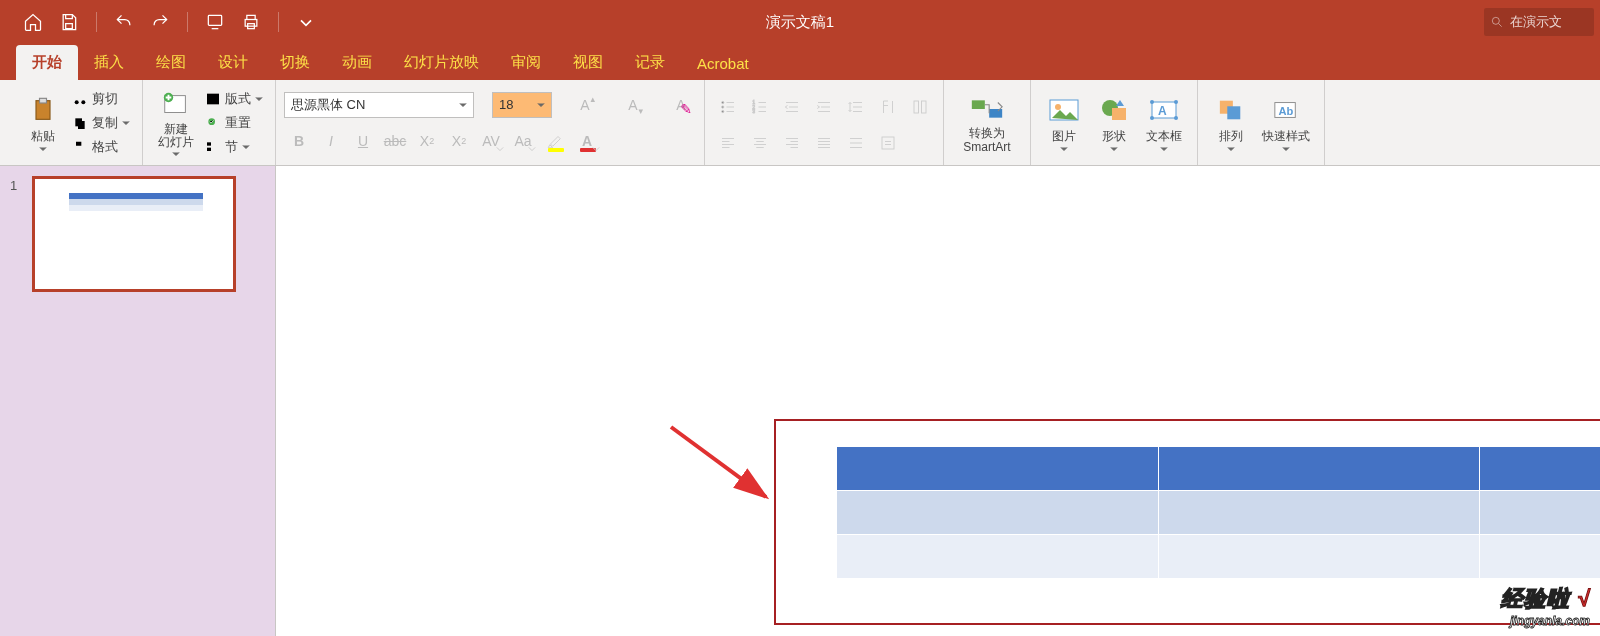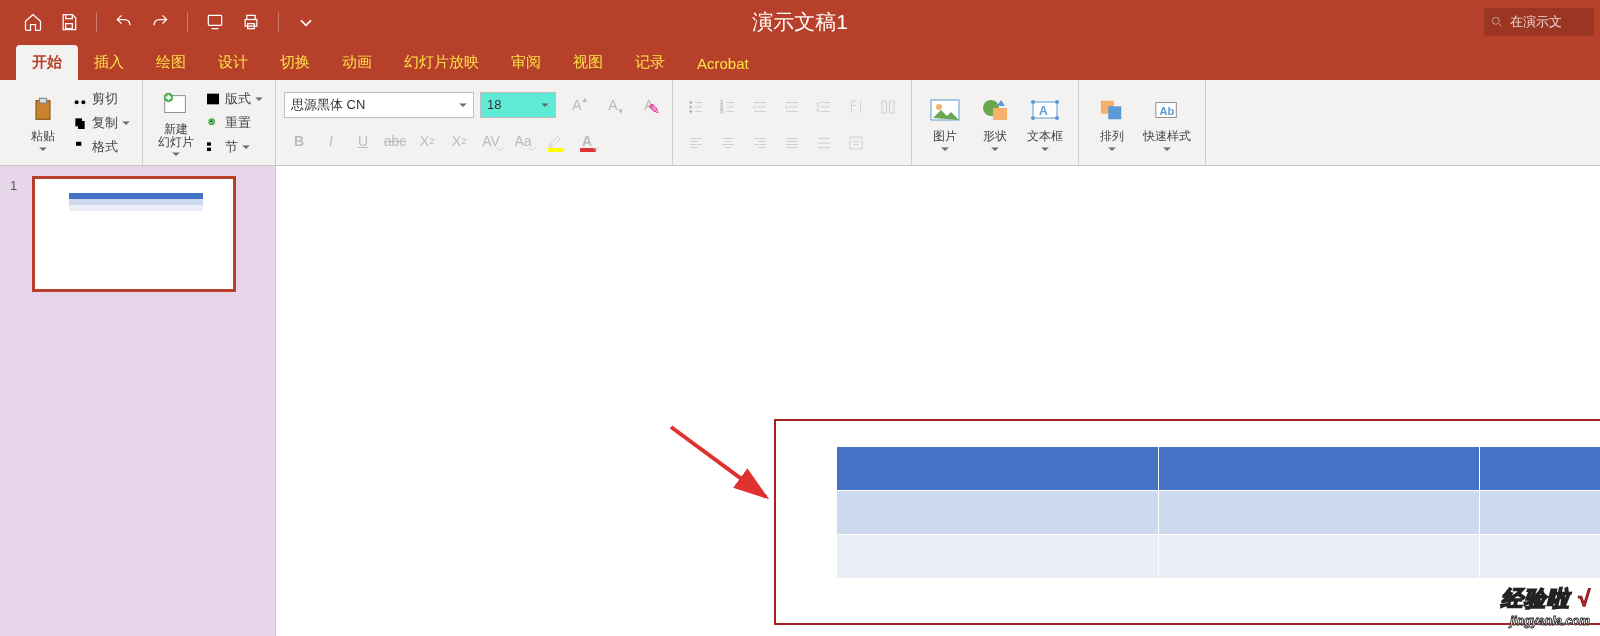--- a/index.html
+++ b/index.html
@@ -4,43 +4,43 @@
 <style>
   * { box-sizing: border-box; margin: 0; padding: 0; font-family: "Segoe UI", "Microsoft YaHei", sans-serif; }
   body { width: 1600px; height: 636px; overflow: hidden; background: #fff; position: relative; }
 
   
   .titlebar { height: 44px; background: #b7402a; display: flex; align-items: center; color: #fff; position: relative; }
   .qat { display: flex; align-items: center; gap: 10px; padding-left: 20px; }
   .qat-item { width: 26px; height: 26px; display: flex; align-items: center; justify-content: center; cursor: pointer; }
   .qat-item svg { width: 20px; height: 20px; stroke: #fff; fill: none; stroke-width: 1.5; }
   .divider-v { width: 1px; height: 20px; background: rgba(255,255,255,0.3); margin: 0 4px; }
-  .title-text { position: absolute; left: 0; right: 0; text-align: center; font-size: 21px; pointer-events: none; }
+  .title-text { position: absolute; left: 0; right: 0; text-align: center; font-size: 15px; pointer-events: none; }
   .search-box { position: absolute; right: 6px; top: 8px; height: 28px; width: 110px; background: rgba(0,0,0,0.15); border-radius: 2px; display: flex; align-items: center; padding: 0 6px; color: rgba(255,255,255,0.8); font-size: 13px; }
   .search-box svg { width: 14px; height: 14px; stroke: rgba(255,255,255,0.8); fill:none; margin-right: 6px; }
 
   
   .tabbar { height: 36px; background: #b7402a; display: flex; align-items: flex-end; padding-left: 16px; gap: 0; }
   .tab { padding: 8px 16px 8px; color: #fde047; font-size: 15px; cursor: pointer; }
   .tab.active { background: #f3f2f1; color: #b7402a; border-radius: 4px 4px 0 0; font-weight: 700; }
 
   
   .ribbon { height: 86px; background: #f3f2f1; border-bottom: 1px solid #c8c6c4; display: flex; align-items: center; padding: 0 10px; }
   .ribbon-group { display: flex; flex-direction: row; align-items: center; height: 100%; padding: 0 8px; border-right: 1px solid #d0cecd; }
   .big-btn { display: flex; flex-direction: column; align-items: center; justify-content: center; width: 50px; height: 70px; cursor: pointer; font-size: 12px; color: #444; }
   .big-btn .icon-area { height: 36px; display:flex; align-items:center; justify-content:center; position:relative; }
   .small-btn-col { display:flex; flex-direction:column; gap:2px; }
   .small-btn { display:flex; align-items:center; gap:4px; height:22px; padding:0 4px; font-size:13px; color:#444; cursor:pointer; }
   .small-btn svg, .small-btn .ico { width:16px; height:16px; }
   .drop-arrow { width:8px; height:8px; display:inline-flex; align-items:center; justify-content:center; }
   .drop-arrow svg { width:8px; height:8px; stroke:#666; fill:#666; }
 
-  .font-box { display:flex; gap:6px; align-items:center; }
+  .font-box { display:flex; gap:18px; align-items:center; }
   .font-select { width:190px; height:26px; border:1px solid #c0bfbe; background:#fff; font-size:13px; padding:0 6px; display:flex; align-items:center; justify-content:space-between; color:#333; }
-  .size-select { width:76px; height:26px; border:1px solid #c0bfbe; background:#5eead4; font-size:13px; padding:0 6px; display:flex; align-items:center; justify-content:space-between; color:#333; }
+  .size-select { width:60px; height:26px; border:1px solid #c0bfbe; background:#fdba74; font-size:13px; padding:0 6px; display:flex; align-items:center; justify-content:space-between; color:#333; }
   .btn-row { display:flex; gap:2px; margin-top:4px; }
   .sq-btn { width:30px; height:28px; border:1px solid transparent; display:flex; align-items:center; justify-content:center; cursor:pointer; color:#666; font-size:14px; position:relative; }
   .sq-btn.disabled { color:#bbb; }
   .sq-btn svg { width:18px; height:18px; stroke:#888; fill:none; stroke-width:1.2; }
   .sq-btn.disabled svg { stroke:#ccc; }
 
   
   .editor-area { display:flex; height: calc(636px - 44px - 36px - 86px); }
   .thumb-panel { width: 276px; background: #e7d6e9; border-right: 1px solid #c8c6c4; padding: 10px 10px; }
   .thumb-wrap { display:flex; gap:8px; }
@@ -383,20 +383,34 @@
         </div>
       <div class="sq-btn disabled">
           <svg viewBox="0 0 24 24">
             <rect x="4" y="4" width="16" height="16"></rect>
             <path d="M8 10h8M8 14h8"></path>
           </svg>
         </div>
     </div>
   </div>
 
+  <div class="ribbon-group">
+    <div class="big-btn" style="width:70px;">
+      <div class="icon-area">
+          <svg viewBox="0 0 32 24" width="36" height="26">
+            <rect x="2" y="4" width="12" height="8" fill="#6aa84f"></rect>
+            <rect x="18" y="12" width="12" height="8" fill="#3d85c6"></rect>
+            <path d="M14 8h4v8" stroke="#888" fill="none"></path>
+            <path d="M26 6l4 4-4 4" stroke="#888" fill="none"></path>
+          </svg>
+        </div>
+      <span style="white-space:pre-line; line-height:1.1; text-align:center;">转换为
+SmartArt</span>
+    </div>
+  </div>
 
   <div class="ribbon-group">
     <div class="big-btn">
       <div class="icon-area">
           <svg viewBox="0 0 32 24" width="32" height="24">
             <rect x="2" y="2" width="28" height="20" fill="#fff" stroke="#5b9bd5"></rect>
             <circle cx="10" cy="9" r="3" fill="#f6b26b"></circle>
             <path d="M4 20l8-8 6 6 4-4 8 8z" fill="#6aa84f"></path>
           </svg>
         </div>

